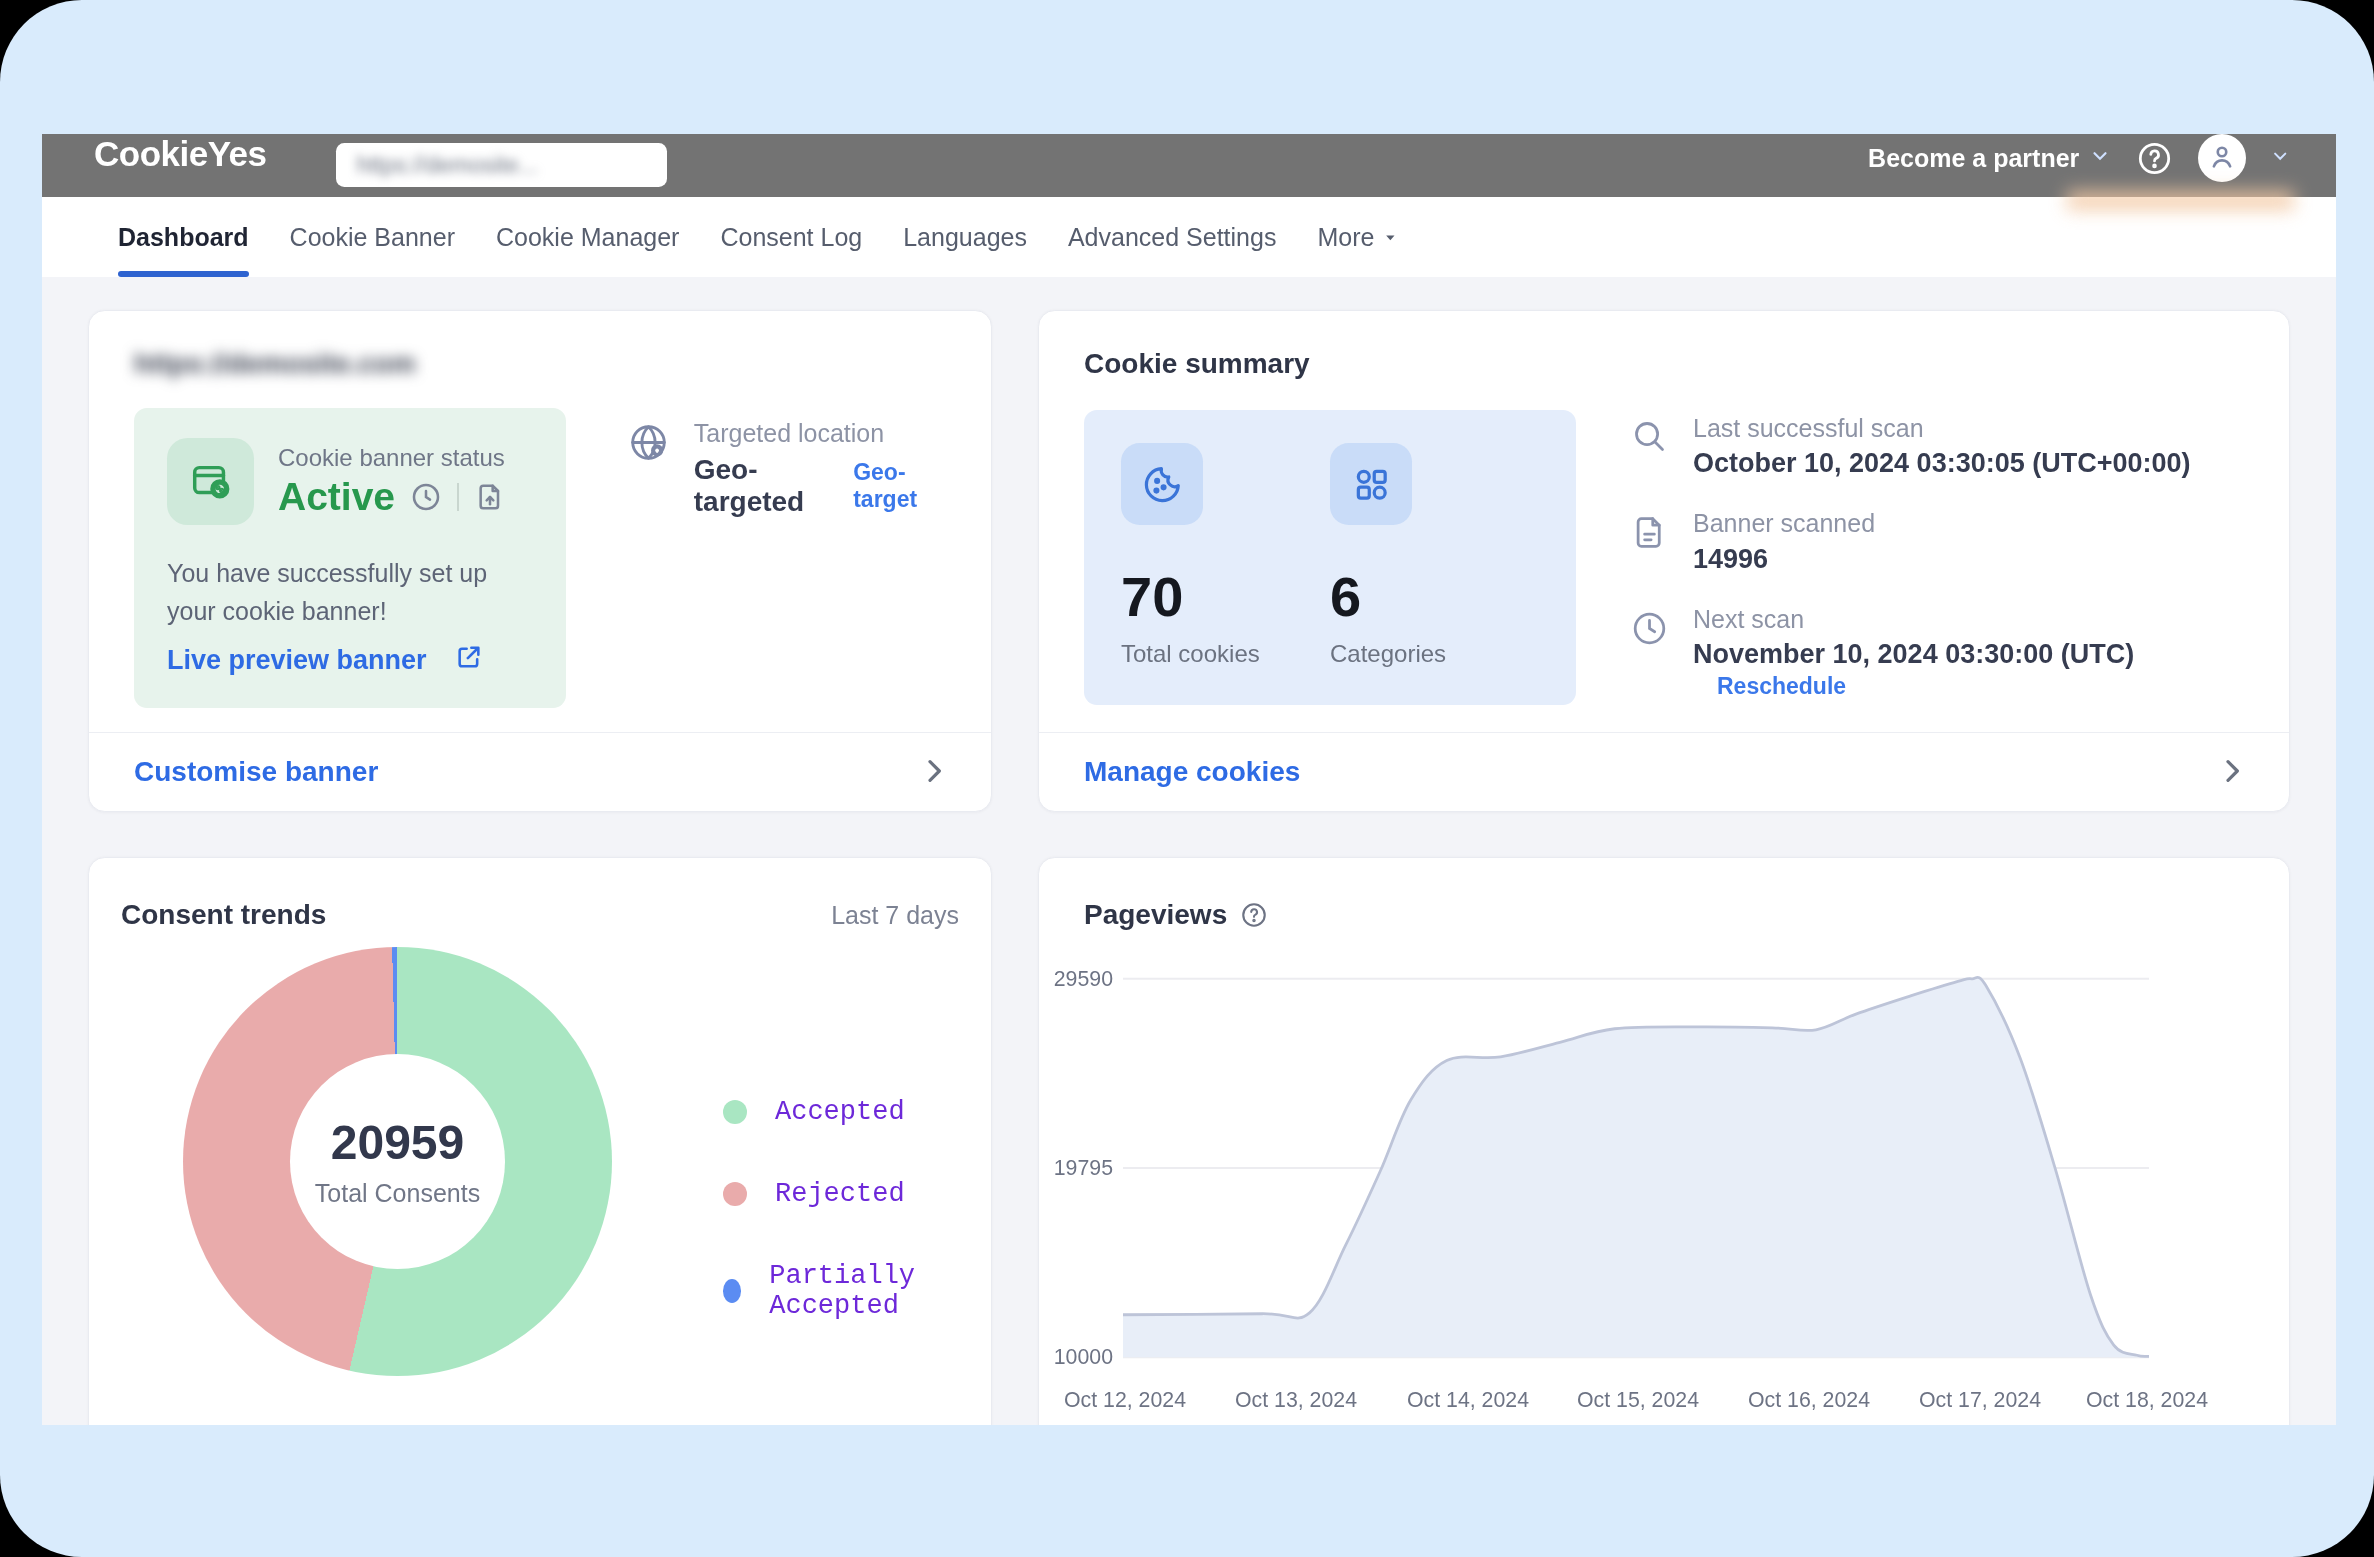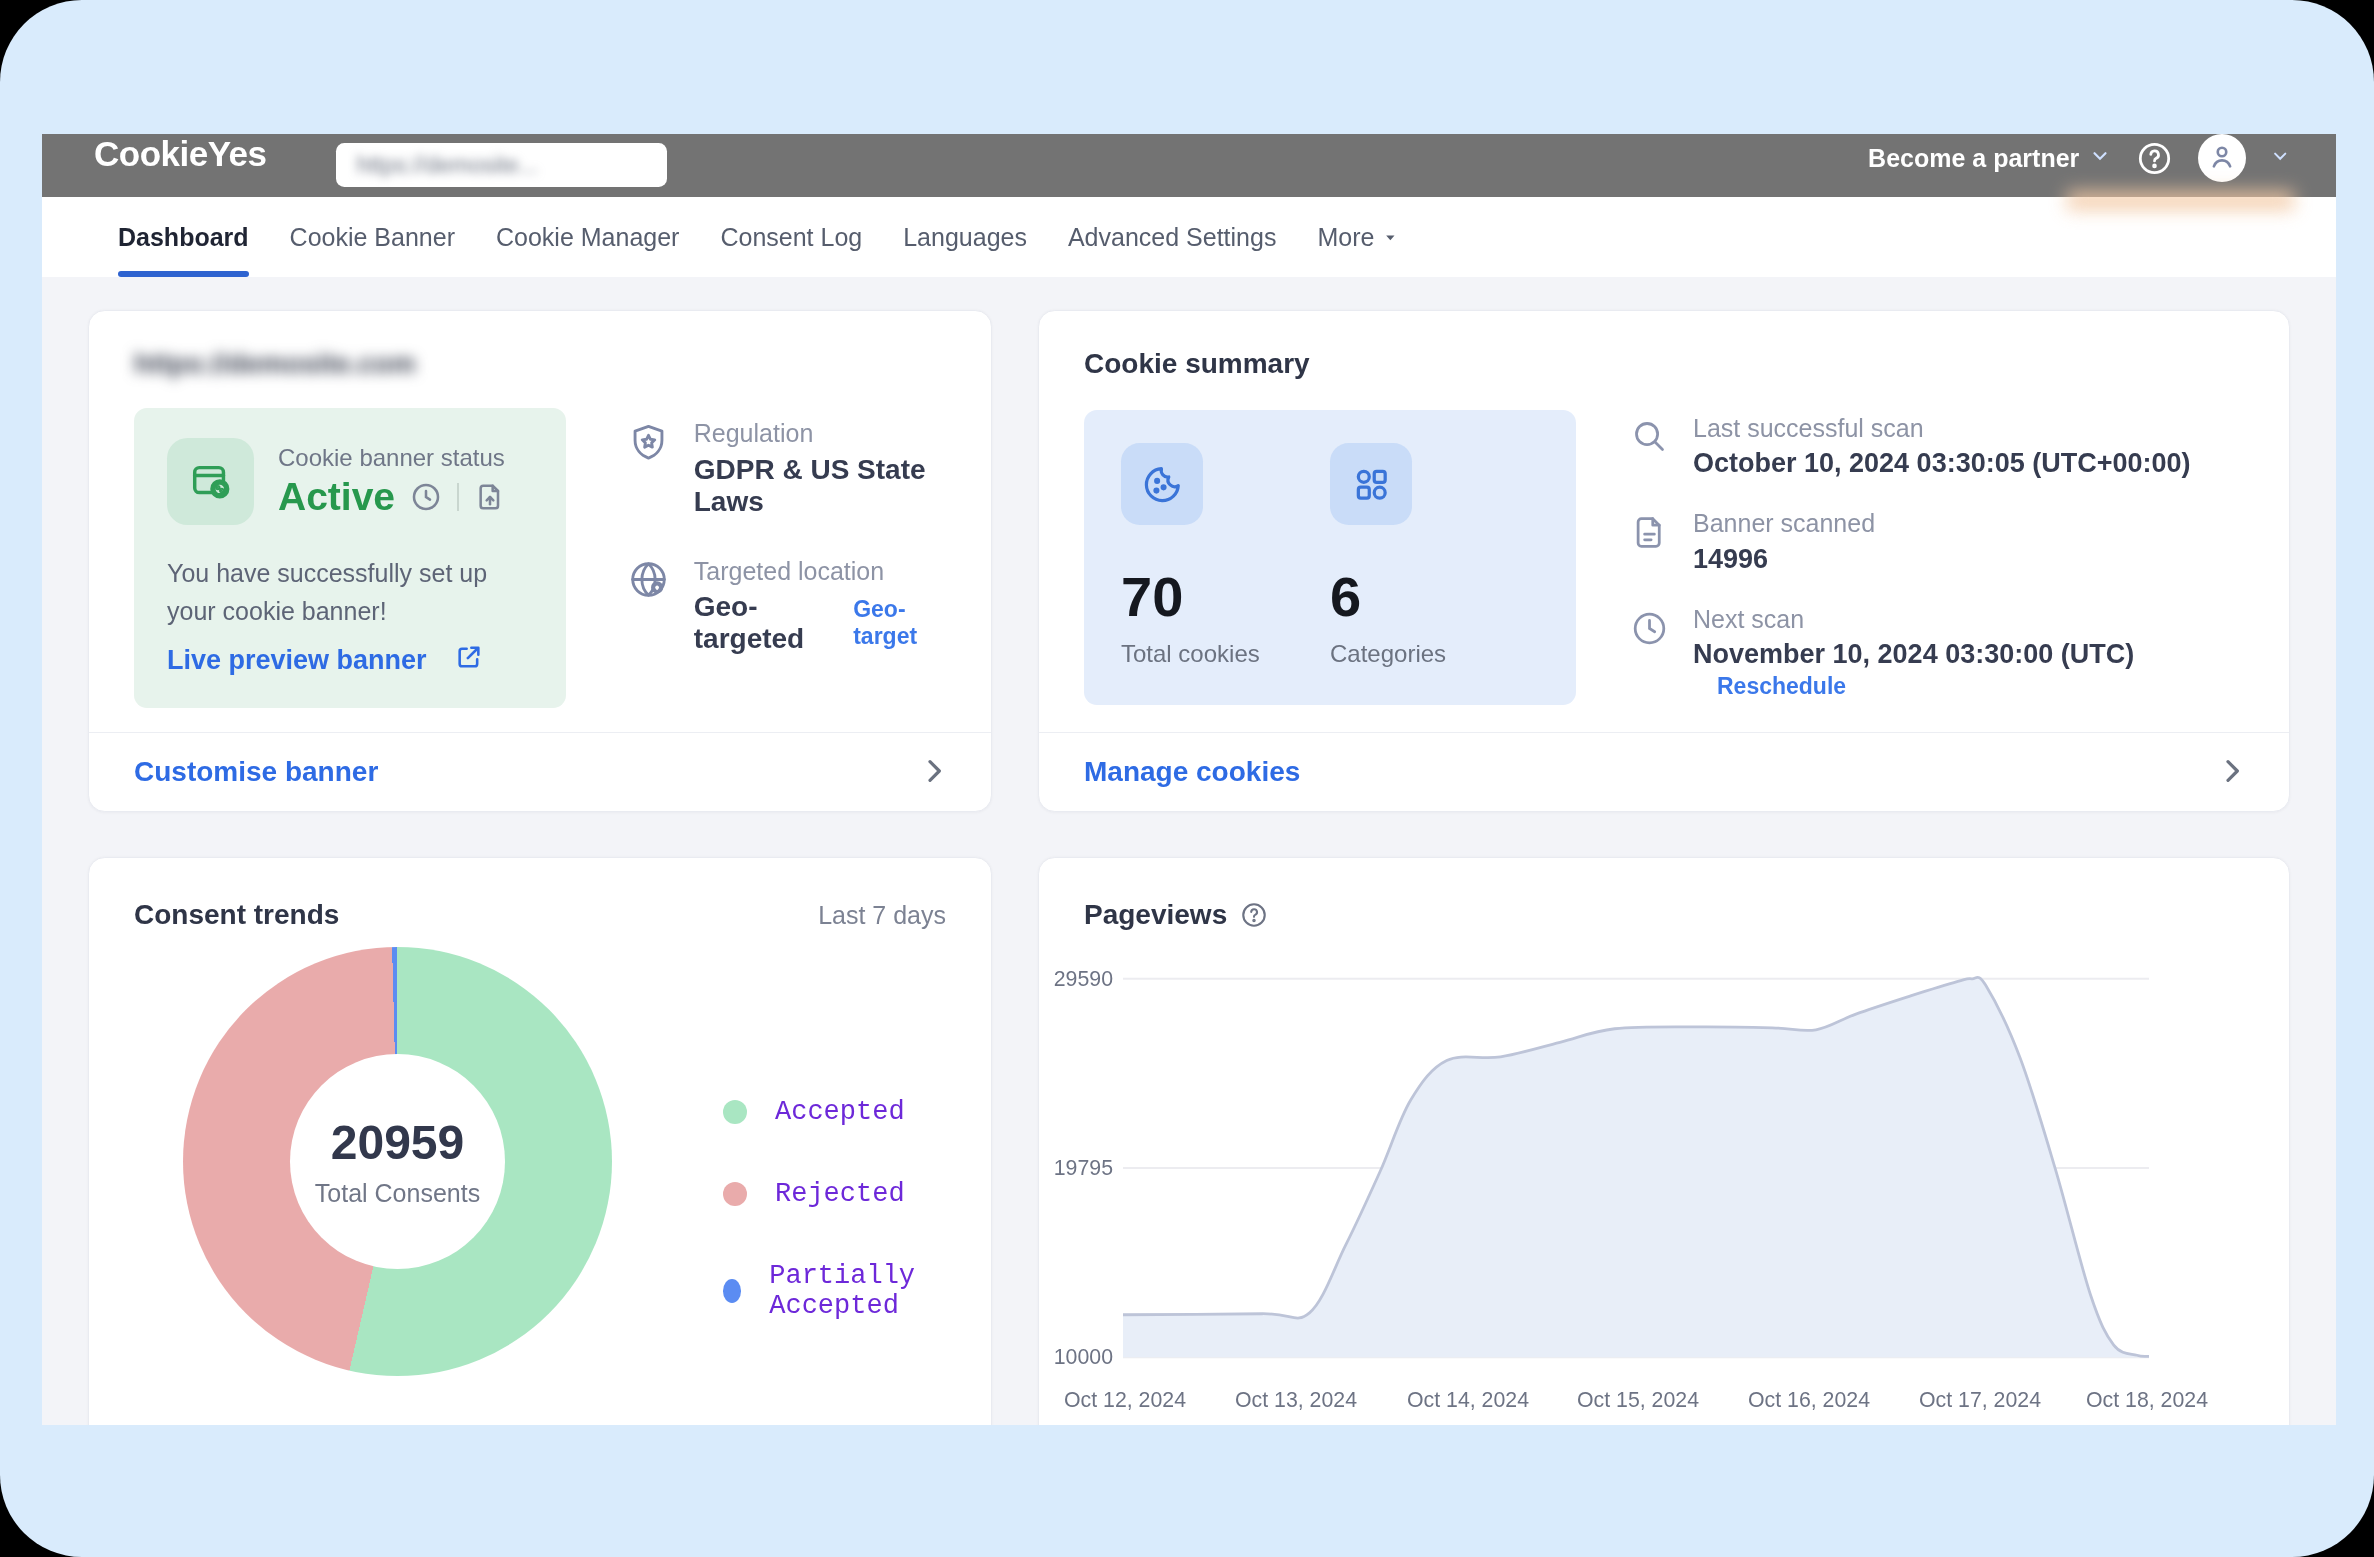--- a/index.html
+++ b/index.html
@@ -79,21 +79,21 @@
   .scan-col { margin-left:54px; padding-top:3.7px; }
   .scan-row { display:flex; margin-bottom:30px; }
   .scan-row .ic { color:#8b93ad; margin-top:3.7px; }
   .scan-texts { margin-left:24px; }
   .scan-label { font-size:25px; color:#8d93a5; }
   .scan-value { font-size:27px; font-weight:bold; color:#363c50; margin-top:5.6px; }
   .resched { font-size:23px; font-weight:bold; color:#3b78ea; margin-left:24px; cursor:pointer; }
 
   .card.left2 { width:904px; height:603px; }
   .card.right2 { flex:1; height:603px; }
-  .card-head { display:flex; align-items:center; justify-content:space-between; padding:41px 45px 0; }
+  .card-head { display:flex; align-items:center; justify-content:space-between; padding:41px 32px 0; }
   .period { font-size:25px; color:#7c8293; }
   .donut { position:absolute; left:94px; top:89px; width:429px; height:429px; border-radius:50%; }
   .donut-hole { position:absolute; left:107px; top:107px; width:215px; height:215px; border-radius:50%;
     background:#fff; display:flex; flex-direction:column; align-items:center; justify-content:center; }
   .donut-total { font-size:48px; font-weight:bold; color:#32384c; }
   .donut-cap { font-size:25px; color:#707687; margin-top:9.3px; }
   .legend { position:absolute; left:634px; top:239px; display:flex; flex-direction:column; gap:52px; }
   .legend-item { display:flex; align-items:center; gap:28px; }
   .legend-dot { width:24px; height:24px; border-radius:50%; }
   .legend-label { font-size:27px; color:#6d28d9;font-family:Liberation Mono, monospace; }
@@ -232,32 +232,20 @@
                         <path d="M14 4h6v6"></path>
                         <path d="M11 13L19.5 4.5"></path>
                       </svg>
                   </span>
                 </div>
               </div>
               <div class="info-col">
                 <div class="info-row">
                   <span class="ic">
                     <svg width="43" height="43" viewBox="0 0 24 24" fill="none" stroke="currentColor" stroke-width="1.6" stroke-linecap="round" stroke-linejoin="round">
-                        <path d="M12 3l7.5 2.6v5.2c0 4.8-3.2 8.3-7.5 9.9-4.3-1.6-7.5-5.1-7.5-9.9V5.6z"></path>
-                        <path d="M12 8l1.1 2.2 2.4.3-1.75 1.7.4 2.4L12 13.5l-2.15 1.1.4-2.4-1.75-1.7 2.4-.3z"></path>
-                      </svg>
-                  </span>
-                  <div class="info-texts">
-                    <div class="info-label">Regulation</div>
-                    <div class="info-value">GDPR &amp; US State Laws</div>
-                  </div>
-                </div>
-                <div class="info-row">
-                  <span class="ic">
-                    <svg width="43" height="43" viewBox="0 0 24 24" fill="none" stroke="currentColor" stroke-width="1.6" stroke-linecap="round" stroke-linejoin="round">
                         <circle cx="12" cy="12" r="8.8"></circle>
                         <path d="M3.2 12h17.6"></path>
                         <path d="M12 3.2c2.5 2.4 3.7 5.4 3.7 8.8S14.5 18.4 12 20.8c-2.5-2.4-3.7-5.4-3.7-8.8S9.5 5.6 12 3.2z"></path>
                         <circle cx="16.8" cy="16.4" r="2.6" fill="#fff"></circle>
                         <path d="M16.8 14.6a1.9 1.9 0 0 1 1.9 1.9c0 1.2-1.9 2.6-1.9 2.6s-1.9-1.4-1.9-2.6a1.9 1.9 0 0 1 1.9-1.9z"></path>
                       </svg>
                   </span>
                   <div class="info-texts">
                     <div class="info-label">Targeted location</div>
                     <div class="info-value">

